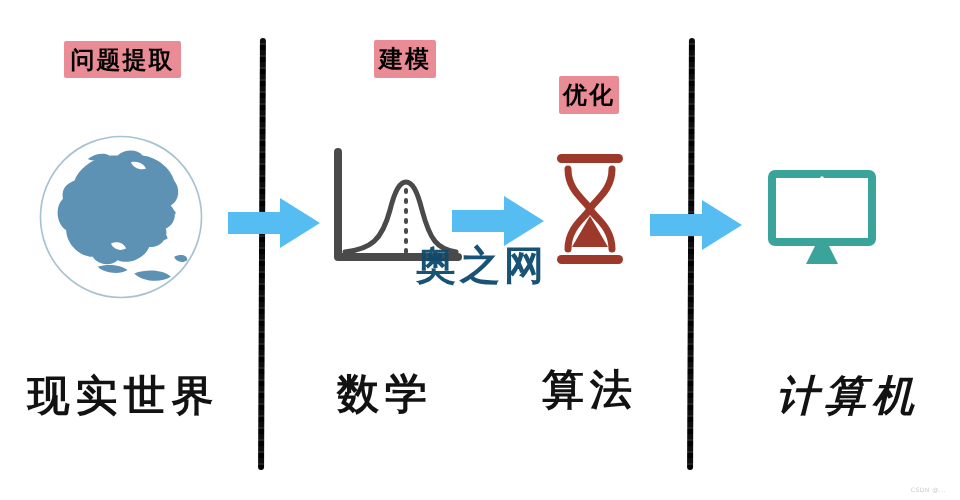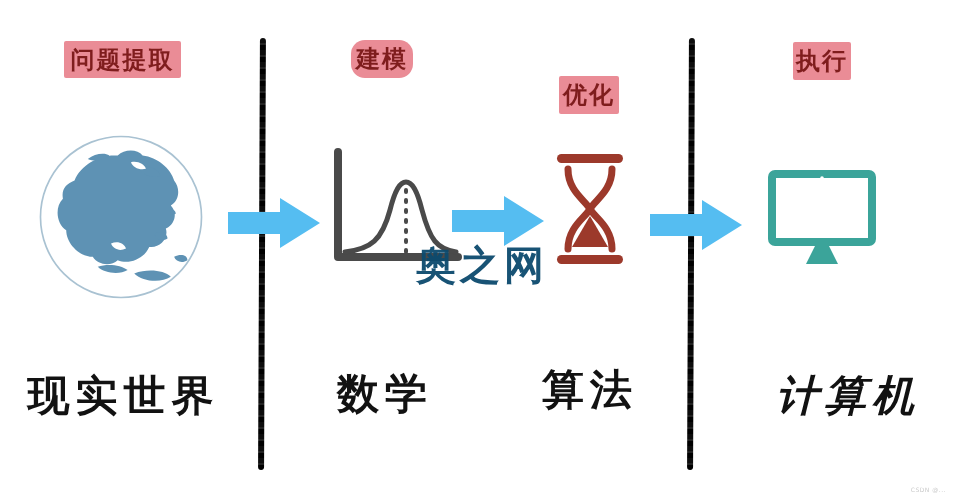--- a/index.html
+++ b/index.html
@@ -1,26 +1,26 @@
 <!DOCTYPE html>
 <html><head>
 <meta charset="utf-8">
 <style>
   html,body{margin:0;padding:0;background:#ffffff;}
   #canvas{
     position:relative;width:960px;height:500px;background:#ffffff;overflow:hidden;
     font-family:"DejaVu Sans",sans-serif;
   }
   .tag{
-    position:absolute;background:#EA8C96;color:#7f1d1d;
+    position:absolute;background:#EA8C96;color:#000000;
     display:flex;align-items:center;justify-content:center;
     font-weight:600;letter-spacing:2px;border-radius:2px;
   }
   .tag-1{left:64px;top:41px;width:117px;height:37px;font-size:24px;}
-  .tag-2{left:351px;top:40px;width:62px;height:38px;font-size:24px;border-radius:14px;}
+  .tag-2{left:374px;top:40px;width:62px;height:38px;font-size:24px;}
   .tag-3{left:559px;top:40px;width:60px;height:38px;font-size:24px;margin-top:36px;}
   .tag-4{left:793px;top:42px;width:58px;height:38px;font-size:24px;}
   .divider{
     position:absolute;top:38px;width:6px;height:432px;border-radius:3px;
     background:repeating-linear-gradient(to bottom,#0d0d0d 0 5px,#222222 5px 7px,#000000 7px 12px);
     transform:rotate(0.25deg);
   }
   .divider-1{left:259px;}
   .divider-2{left:688px;}
   .icon-box{position:absolute;}
@@ -50,21 +50,20 @@
   }
 </style>
 </head>
 <body>
 
 <div id="canvas">
 
   <div class="tag tag-1">问题提取</div>
   <div class="tag tag-2">建模</div>
   <div class="tag tag-3">优化</div>
-  <div class="tag tag-4">执行</div>
 
   <div class="divider divider-1"></div>
   <div class="divider divider-2"></div>
 
   <div class="icon-box globe-box">
     <svg width="166" height="166" viewBox="0 0 100 100">
       <circle cx="50" cy="50" r="48.5" fill="#ffffff" stroke="#a9c2d2" stroke-width="1"></circle>
       <path fill="#5E92B4" d="M22,28 C26,18 38,12 48,13 C52,9 60,9 63,13 C72,14 80,21 82,28 C86,33 85,40 80,43
         C84,47 83,54 77,57 C79,63 73,69 67,68 C64,75 55,79 48,76 C44,80 36,79 33,74 C25,74 17,66 17,58
         C11,54 10,44 15,39 C14,33 17,30 22,28 Z"></path>

